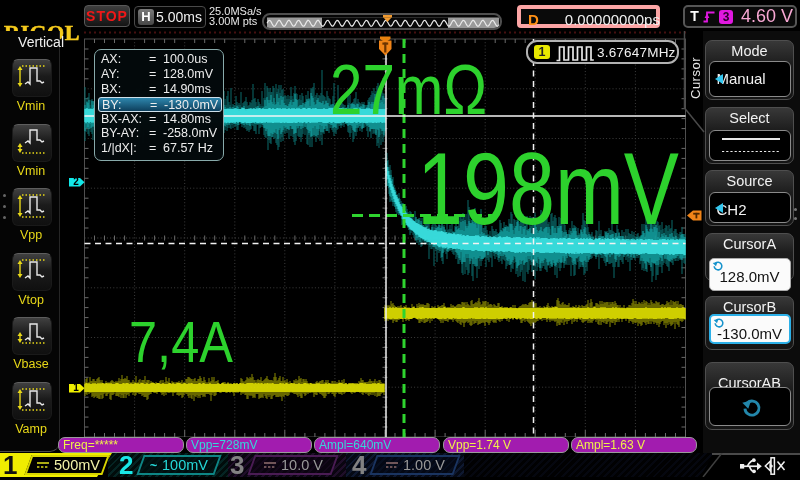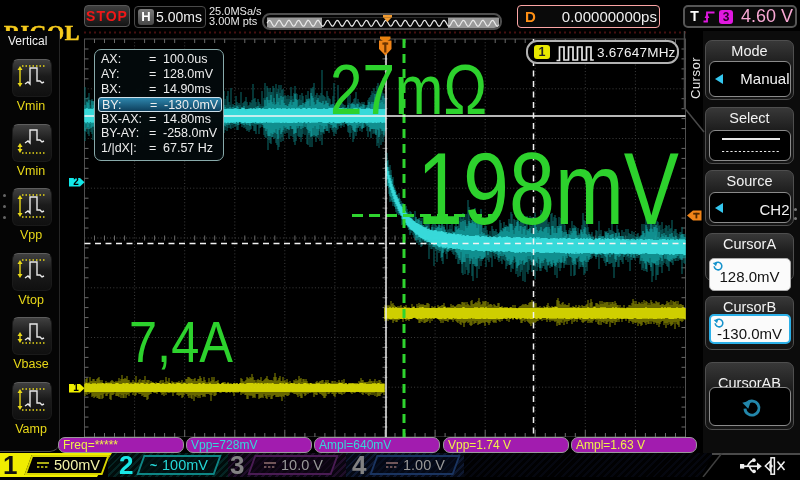--- a/index.html
+++ b/index.html
@@ -4,48 +4,48 @@
 body{width:800px;height:480px;background:#000;overflow:hidden}
 .abs{position:absolute}
 #root{position:relative;width:800px;height:480px;background:#000}
 .logo{left:4px;top:20px;font-family:Liberation Serif, serif;font-weight:bold;font-size:22px;color:#f6cb1d;letter-spacing:0.5px;-webkit-text-stroke:0.6px #f6cb1d}
 .stopbtn{left:84px;top:5px;width:46px;height:22px;background:linear-gradient(#3e3e3e,#141414);border:1px solid #585858;border-radius:4px;color:#f01818;font-weight:bold;font-size:14px;letter-spacing:1px;text-align:center;line-height:20px}
 .hbox{left:134px;top:6px;width:72px;height:22px;background:#060606;border:1px solid #4a4a4a;border-radius:4px}
 .hsq{position:absolute;left:3px;top:2px;width:16px;height:16px;background:linear-gradient(#7a7a7a,#474747);border-radius:3px;color:#fff;font-weight:bold;font-size:13px;text-align:center;line-height:16px}
 .htime{position:absolute;left:21px;top:2px;width:48px;text-align:left;color:#f0f0f0;font-size:14px;line-height:17px}
 .rate{left:209px;top:6px;color:#e8e8e8;font-size:11px;line-height:10px}
 .strip{left:262px;top:13px;width:240px;height:17px;border:2px solid #4f4f4f;border-radius:8px;background:#050505;overflow:hidden}
-.dbox{left:517px;top:5px;width:143px;height:23px;background:#0a0a0a;border:1px solid #fca5a5;border-radius:4px;font-size:15px;line-height:21px;padding-left:7px}
+.dbox{left:517px;top:5px;width:143px;height:23px;background:#0a0a0a;border:4px solid #fca5a5;border-radius:4px;font-size:15px;line-height:21px;padding-left:7px}
 .dtx{color:#f0f0f0;margin-left:26px}
 .tbox{left:683px;top:5px;width:114px;height:23px;background:#0a0a0a;border:2px solid #565656;border-radius:5px;display:flex;align-items:center;padding-left:3px}
 .tsq{display:inline-block;width:13px;height:15px;color:#fff;font-weight:bold;font-size:14px;text-align:center;line-height:15px}
 .t3{display:inline-block;width:14px;height:14px;background:#e018e0;border-radius:3px;color:#28002a;font-weight:bold;font-size:12px;text-align:center;line-height:14px;margin-left:2px}
 .t46{color:#f9a8d4;font-size:18px;margin-left:8px}
 .lbar{left:0;top:31px;width:60px;height:421px;background:#050505;border-right:1px solid #262626;border-bottom:1px solid #4a4a4a;border-bottom-right-radius:10px}
-.ltitle{position:absolute;left:8px;top:3px;width:56px;text-align:left;color:#f0f0f0;font-size:12px}
+.ltitle{position:absolute;left:8px;top:3px;width:56px;text-align:right;color:#f0f0f0;font-size:14px}
 .lbtn{position:absolute;left:12px;width:40px;height:38px;background:linear-gradient(#404040,#1b1b1b 45%,#101010);border:1px solid #1a1a1a;border-top-color:#5e5e5e;border-radius:6px}
 .llab{position:absolute;left:0;width:62px;text-align:center;color:#e8d818;font-size:12.5px}
 .ldot{position:absolute;left:3px;width:3px;height:3px;border-radius:2px;background:#666}
 .cbox{left:94px;top:49px;width:130px;height:112px;background:rgba(3,9,11,.99);border:1px solid #8aa;border-radius:7px;padding:2px 0 0 6px}
 .crow{position:relative;height:14.9px;color:#ececec;font-size:12.5px;line-height:14.9px;white-space:nowrap}
 .cl{display:inline-block;width:48px}
 .ce{display:inline-block;width:14px}
 .crow.hi{background:linear-gradient(#2e86ad,#0d3f5c);border:1px solid #cfe0ea;border-radius:3px;margin-left:-3px;padding-left:3px;margin-right:2px;width:124px}
 .fbox{left:526px;top:40px;width:153px;height:24px;background:#000;border:2.5px solid #b2b2b2;border-radius:11px}
 .fb1{position:absolute;left:6px;top:2.5px;width:16px;height:14px;background:#e8e800;border-radius:3px;color:#222;font-weight:bold;font-size:12.5px;text-align:center;line-height:14px}
 .ftx{position:absolute;left:69px;top:3px;color:#f0f0f0;font-size:13.5px;letter-spacing:0.2px}
 .rbar{left:703px;top:31px;width:97px;height:424px;background:#0c0c0c}
 .rtab{left:688px;top:53px;width:15px;height:50px;color:#e8e8e8;font-size:13px;writing-mode:vertical-rl;transform:rotate(180deg);text-align:center;letter-spacing:.5px}
 .rgrp{left:705px;width:89px;background:linear-gradient(#383838,#1d1d1d 40%,#151515);border:1px solid #4e4e4e;border-radius:7px}
 .rlab{position:absolute;left:0;top:2px;width:100%;text-align:center;color:#f2f2f2;font-size:14.5px}
 .rbtn{position:absolute;left:2.5px;width:82px;background:#000;border:1px solid #8a8a8a;border-radius:6px}
 .rbtnw{position:absolute;left:2.5px;width:82px;background:#fbfbfb;border:1px solid #aaa;border-radius:5px}
 .rbtnw.sel{border:2px solid #2bb0e8}
 .tri{position:absolute;left:5px;top:50%;margin-top:-5px;width:0;height:0;border-top:5px solid transparent;border-bottom:5px solid transparent;border-right:8px solid #35c8f0}
-.rtx{display:block;text-align:right;color:#f2f2f2;font-size:15px;line-height:33px;padding-left:7px}
+.rtx{display:block;text-align:left;color:#f2f2f2;font-size:15px;line-height:33px;padding-left:7px}
 .rtxb{display:block;text-align:center;color:#111;font-size:15px;line-height:30px;padding-top:3px}
 .rdot{position:absolute;width:3.2px;height:3.2px;border-radius:2px;background:#777}
 .pill{position:absolute;top:437px;width:126px;height:16px;background:#a21caf;border:1px solid #9a9a9a;border-radius:7px;font-size:12px;line-height:14px;padding-left:4px}
 .chbar{left:0;top:453px;width:800px;height:24px;background:#000}
 .hat{position:absolute;top:0;height:24px}
 .chnum{position:absolute;top:0;font-size:26px;font-weight:bold;line-height:25px}
 .chbox{position:absolute;top:2px;height:20px;border:2px solid;transform:skewX(-20deg);display:flex;align-items:center;justify-content:center;gap:4px;font-size:14.5px}
 .chbox>*{transform:skewX(20deg)}
 </style></head>
 <body>

